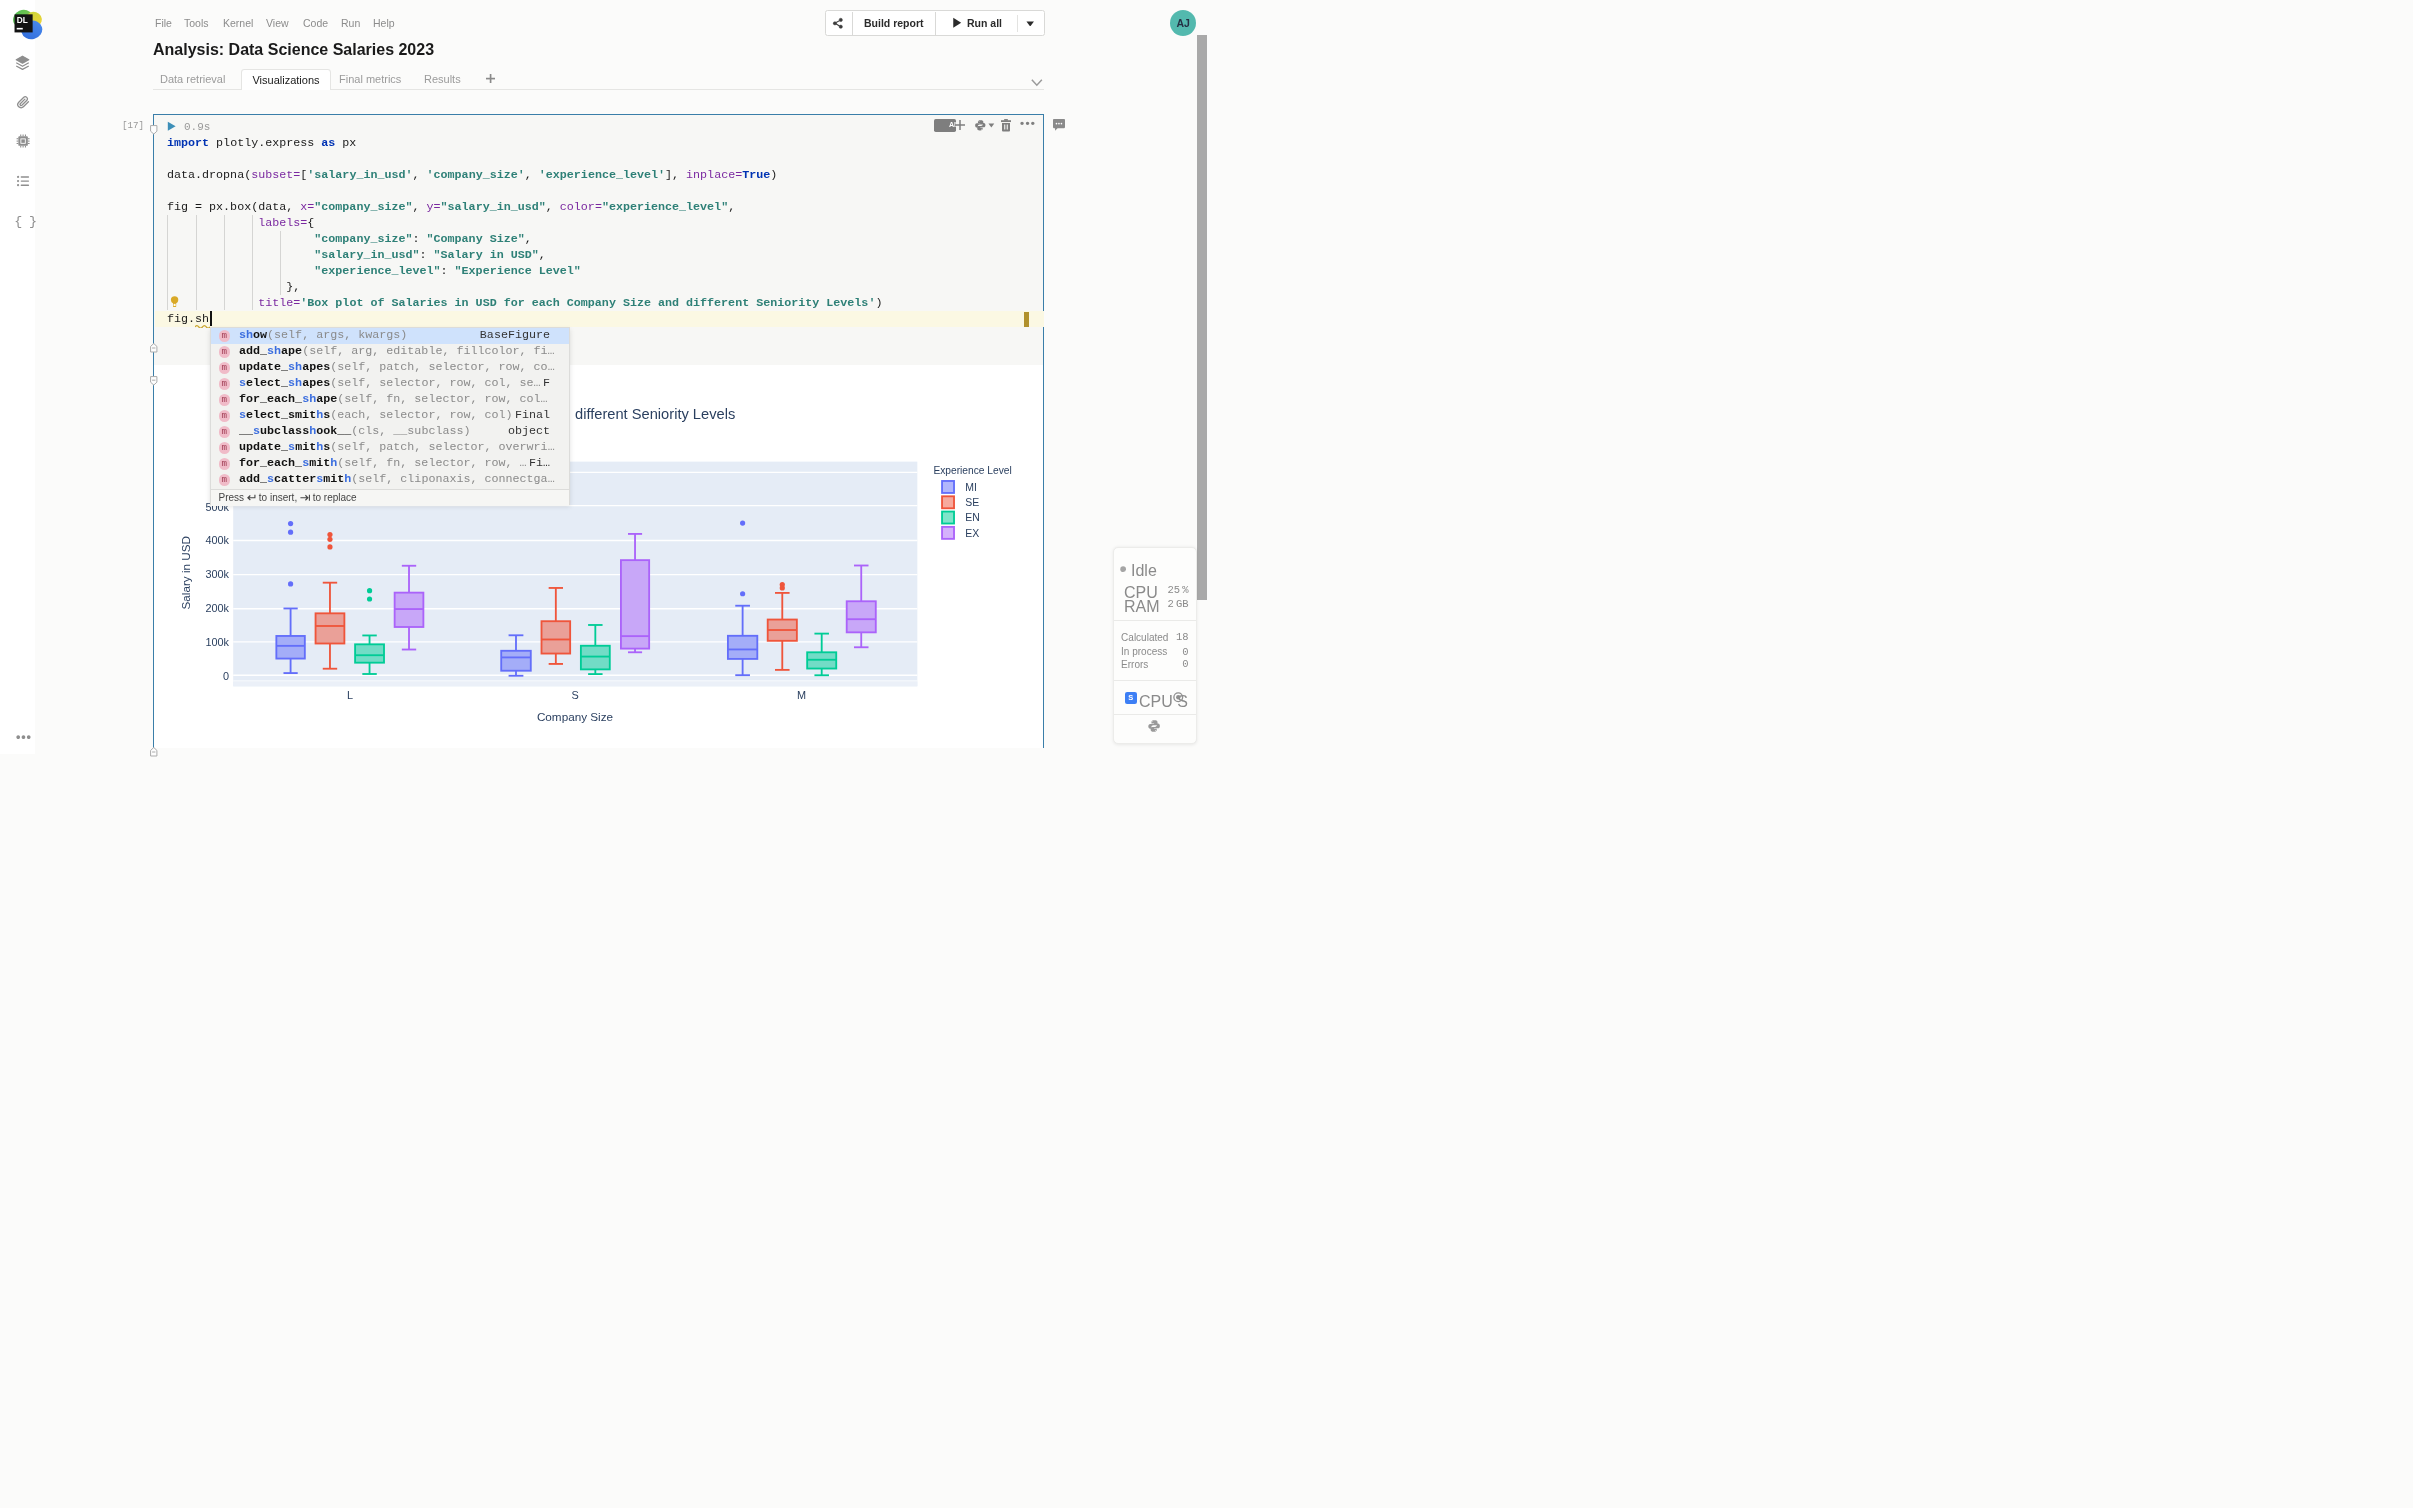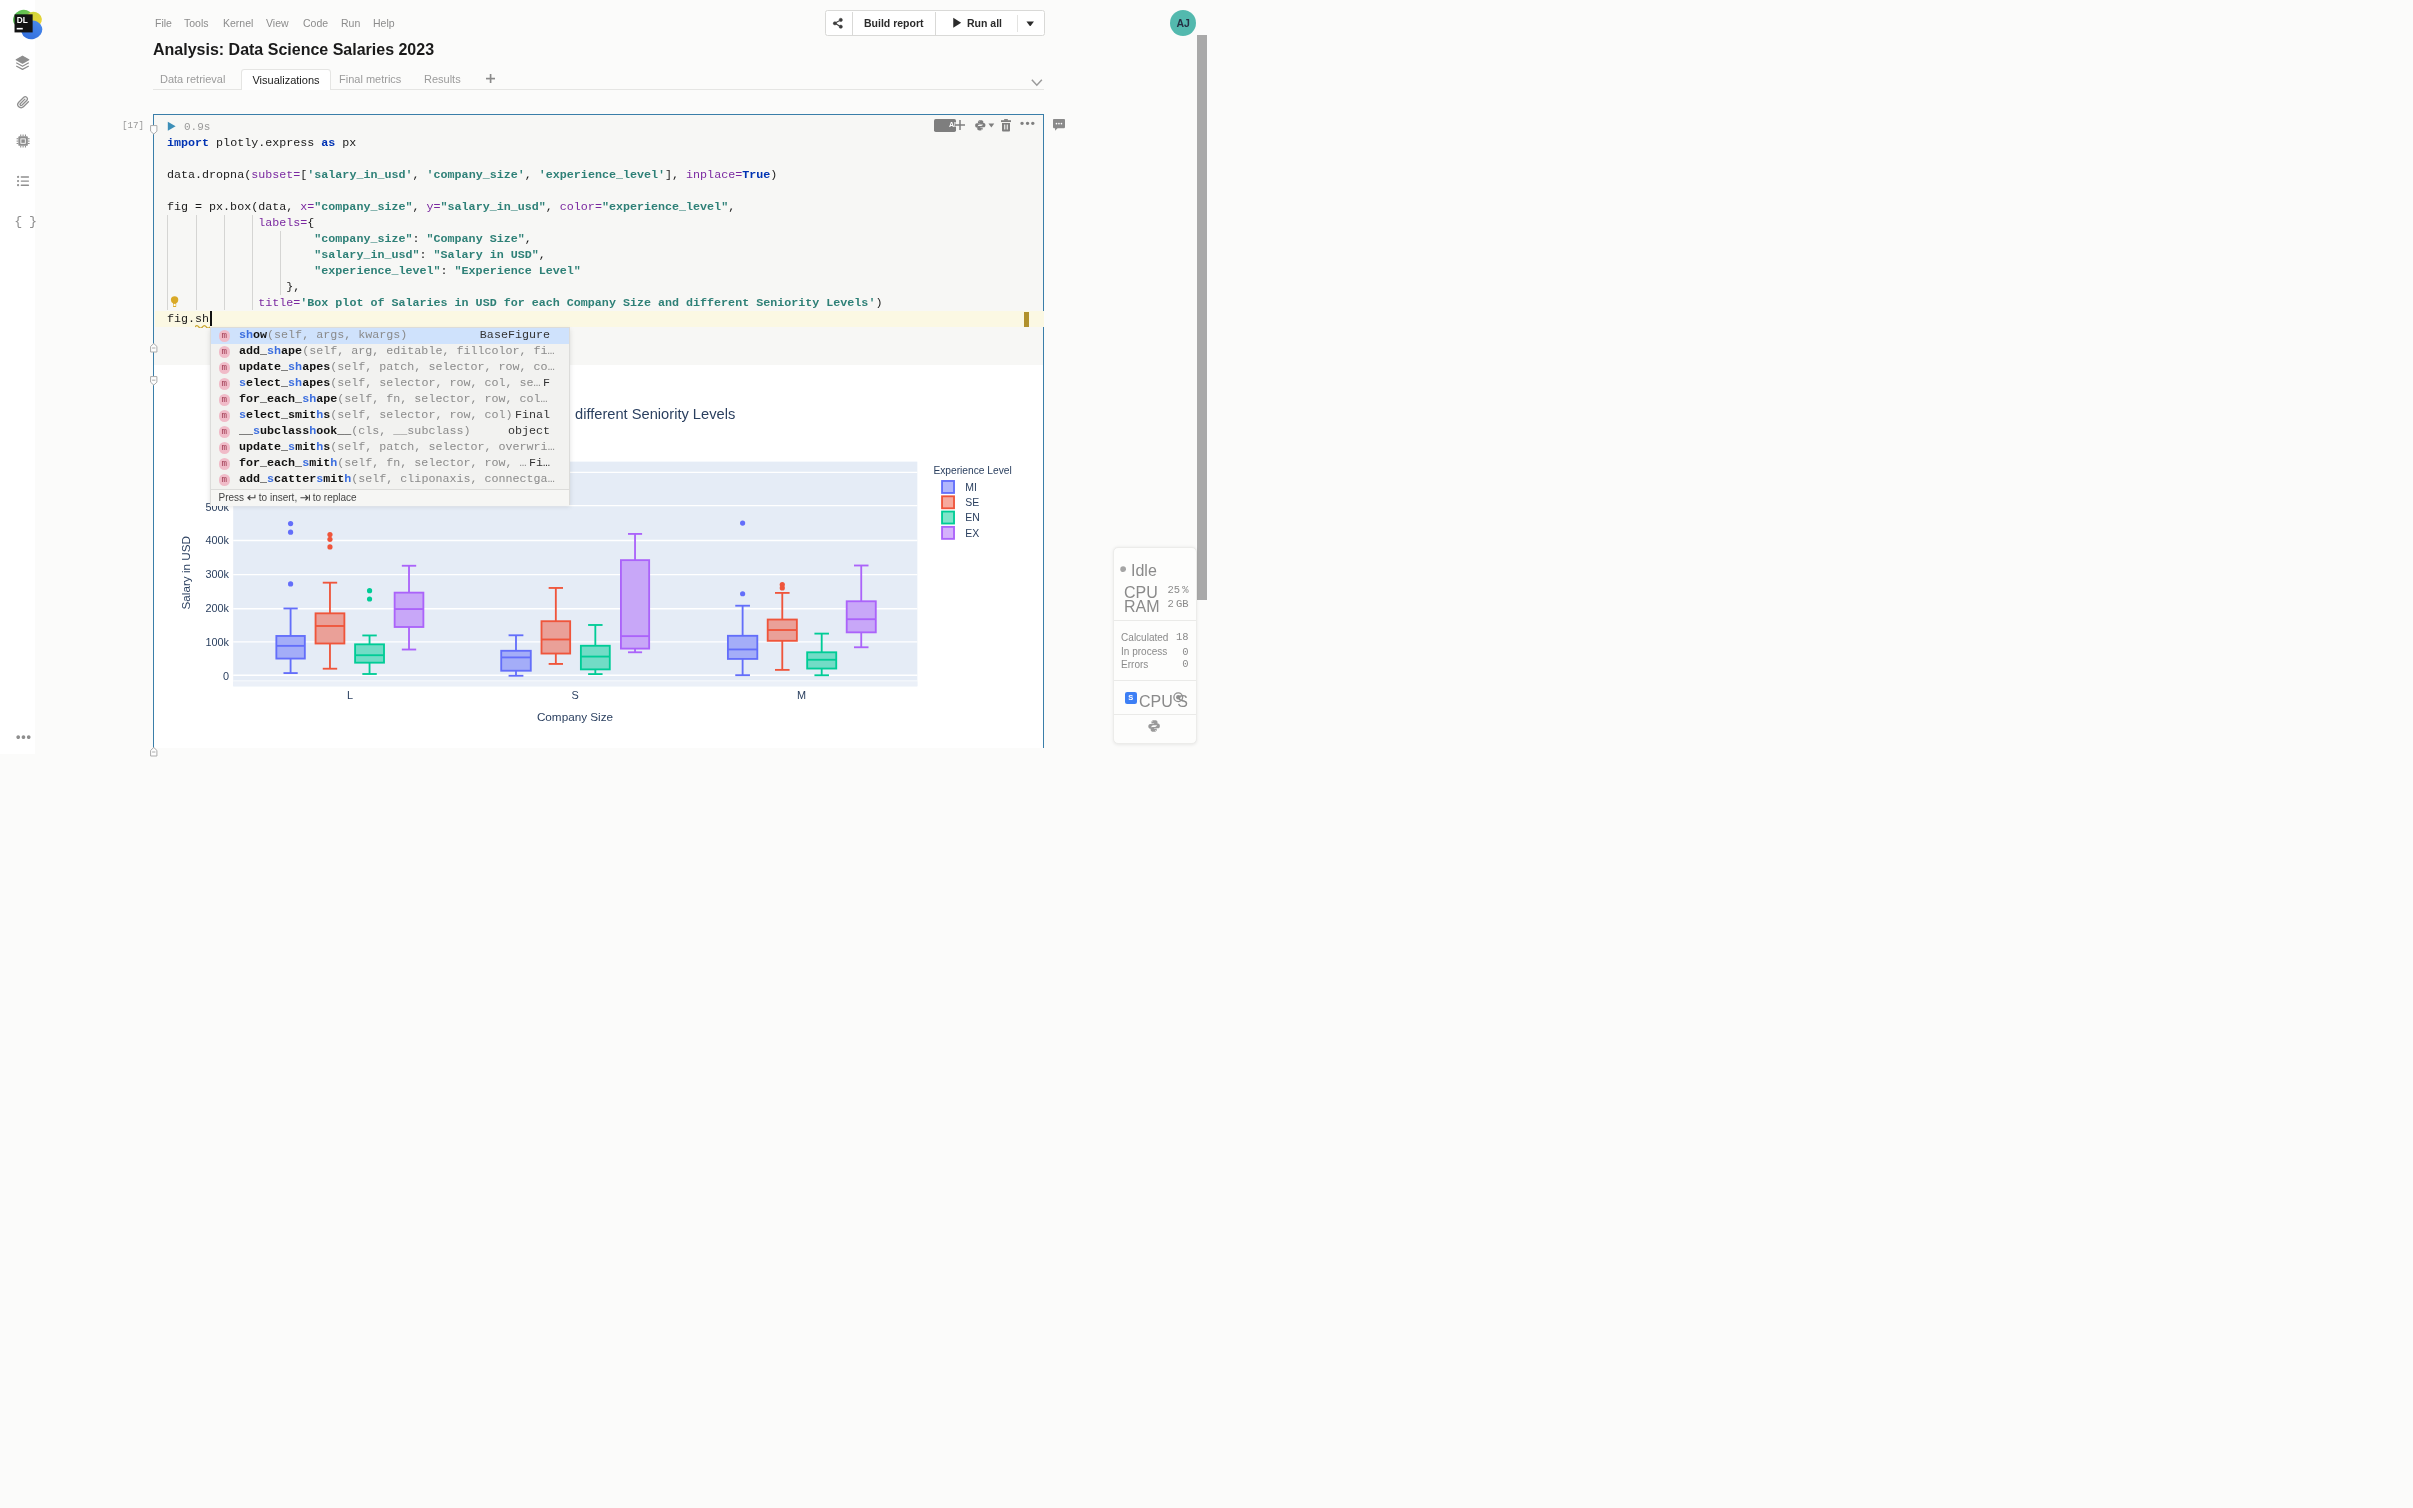--- a/index.html
+++ b/index.html
@@ -107,21 +107,21 @@
 <div class="guide" style="left:224px;top:215px;height:95px"></div>
 <div class="guide" style="left:252px;top:215px;height:95px"></div>
 <div class="guide" style="left:280px;top:231px;height:64px"></div>
 
 <div id="popup">
   <div class="prow" style="top:0;background:#cfe2fc"><span class="mcirc" style="top:2.1px">m</span><span style="position:absolute;left:28px"><span class="mt">sh</span><span class="nm">ow</span><span class="ar">(self, args, kwargs)</span></span><span class="ty" style="top:0">BaseFigure</span></div>
   <div class="prow" style="top:16px"><span class="mcirc" style="top:2.1px">m</span><span style="position:absolute;left:28px"><span class="nm">add_</span><span class="mt">sh</span><span class="nm">ape</span><span class="ar">(self, arg, editable, fillcolor, fi…</span></span></div>
   <div class="prow" style="top:32px"><span class="mcirc" style="top:2.1px">m</span><span style="position:absolute;left:28px"><span class="nm">update_</span><span class="mt">sh</span><span class="nm">apes</span><span class="ar">(self, patch, selector, row, co…</span></span></div>
   <div class="prow" style="top:48px"><span class="mcirc" style="top:2.1px">m</span><span style="position:absolute;left:28px"><span class="mt">s</span><span class="nm">elect_</span><span class="mt">sh</span><span class="nm">apes</span><span class="ar">(self, selector, row, col, se…</span></span><span class="ty" style="top:0">F</span></div>
   <div class="prow" style="top:64px"><span class="mcirc" style="top:2.1px">m</span><span style="position:absolute;left:28px"><span class="nm">for_each_</span><span class="mt">sh</span><span class="nm">ape</span><span class="ar">(self, fn, selector, row, col…</span></span></div>
-  <div class="prow" style="top:80px"><span class="mcirc" style="top:2.1px">m</span><span style="position:absolute;left:28px"><span class="mt">s</span><span class="nm">elect_smit</span><span class="mt">h</span><span class="nm">s</span><span class="ar">(self, selector, row, col)</span></span><span class="ty" style="top:0">Final</span></div>
+  <div class="prow" style="top:80px"><span class="mcirc" style="top:2.1px">m</span><span style="position:absolute;left:28px"><span class="mt">s</span><span class="nm">elect_smit</span><span class="mt">h</span><span class="nm">s</span><span class="ar">(each, selector, row, col)</span></span><span class="ty" style="top:0">Final</span></div>
   <div class="prow" style="top:96px"><span class="mcirc" style="top:2.1px">m</span><span style="position:absolute;left:28px"><span class="nm">__</span><span class="mt">s</span><span class="nm">ubclass</span><span class="mt">h</span><span class="nm">ook__</span><span class="ar">(cls, __subclass)</span></span><span class="ty" style="top:0">object</span></div>
   <div class="prow" style="top:112px"><span class="mcirc" style="top:2.1px">m</span><span style="position:absolute;left:28px"><span class="nm">update_</span><span class="mt">s</span><span class="nm">mit</span><span class="mt">h</span><span class="nm">s</span><span class="ar">(self, patch, selector, overwri…</span></span></div>
   <div class="prow" style="top:128px"><span class="mcirc" style="top:2.1px">m</span><span style="position:absolute;left:28px"><span class="nm">for_each_</span><span class="mt">s</span><span class="nm">mit</span><span class="mt">h</span><span class="ar">(self, fn, selector, row, …</span></span><span class="ty" style="top:0">Fi…</span></div>
   <div class="prow" style="top:144px"><span class="mcirc" style="top:2.1px">m</span><span style="position:absolute;left:28px"><span class="nm">add_</span><span class="mt">s</span><span class="nm">catter</span><span class="mt">s</span><span class="nm">mit</span><span class="mt">h</span><span class="ar">(self, cliponaxis, connectga…</span></span></div>
   <div id="pfoot">Press <svg width="9.2" height="7.5" viewBox="0 0 11 9" style="vertical-align:-0.8px" fill="none" stroke="#444" stroke-width="1.3">
         <path d="M9.5 1 V4.5 H1.5 M4 1.8 L1 4.5 L4 7.2"></path>
       </svg> to insert, <svg width="10" height="7.5" viewBox="0 0 12 9" style="vertical-align:-0.8px" fill="none" stroke="#444" stroke-width="1.3">
         <path d="M0.5 4.5 H9 M6.5 1.5 L9.5 4.5 L6.5 7.5 M11.3 1 V8"></path>
       </svg> to replace</div>
 </div>

